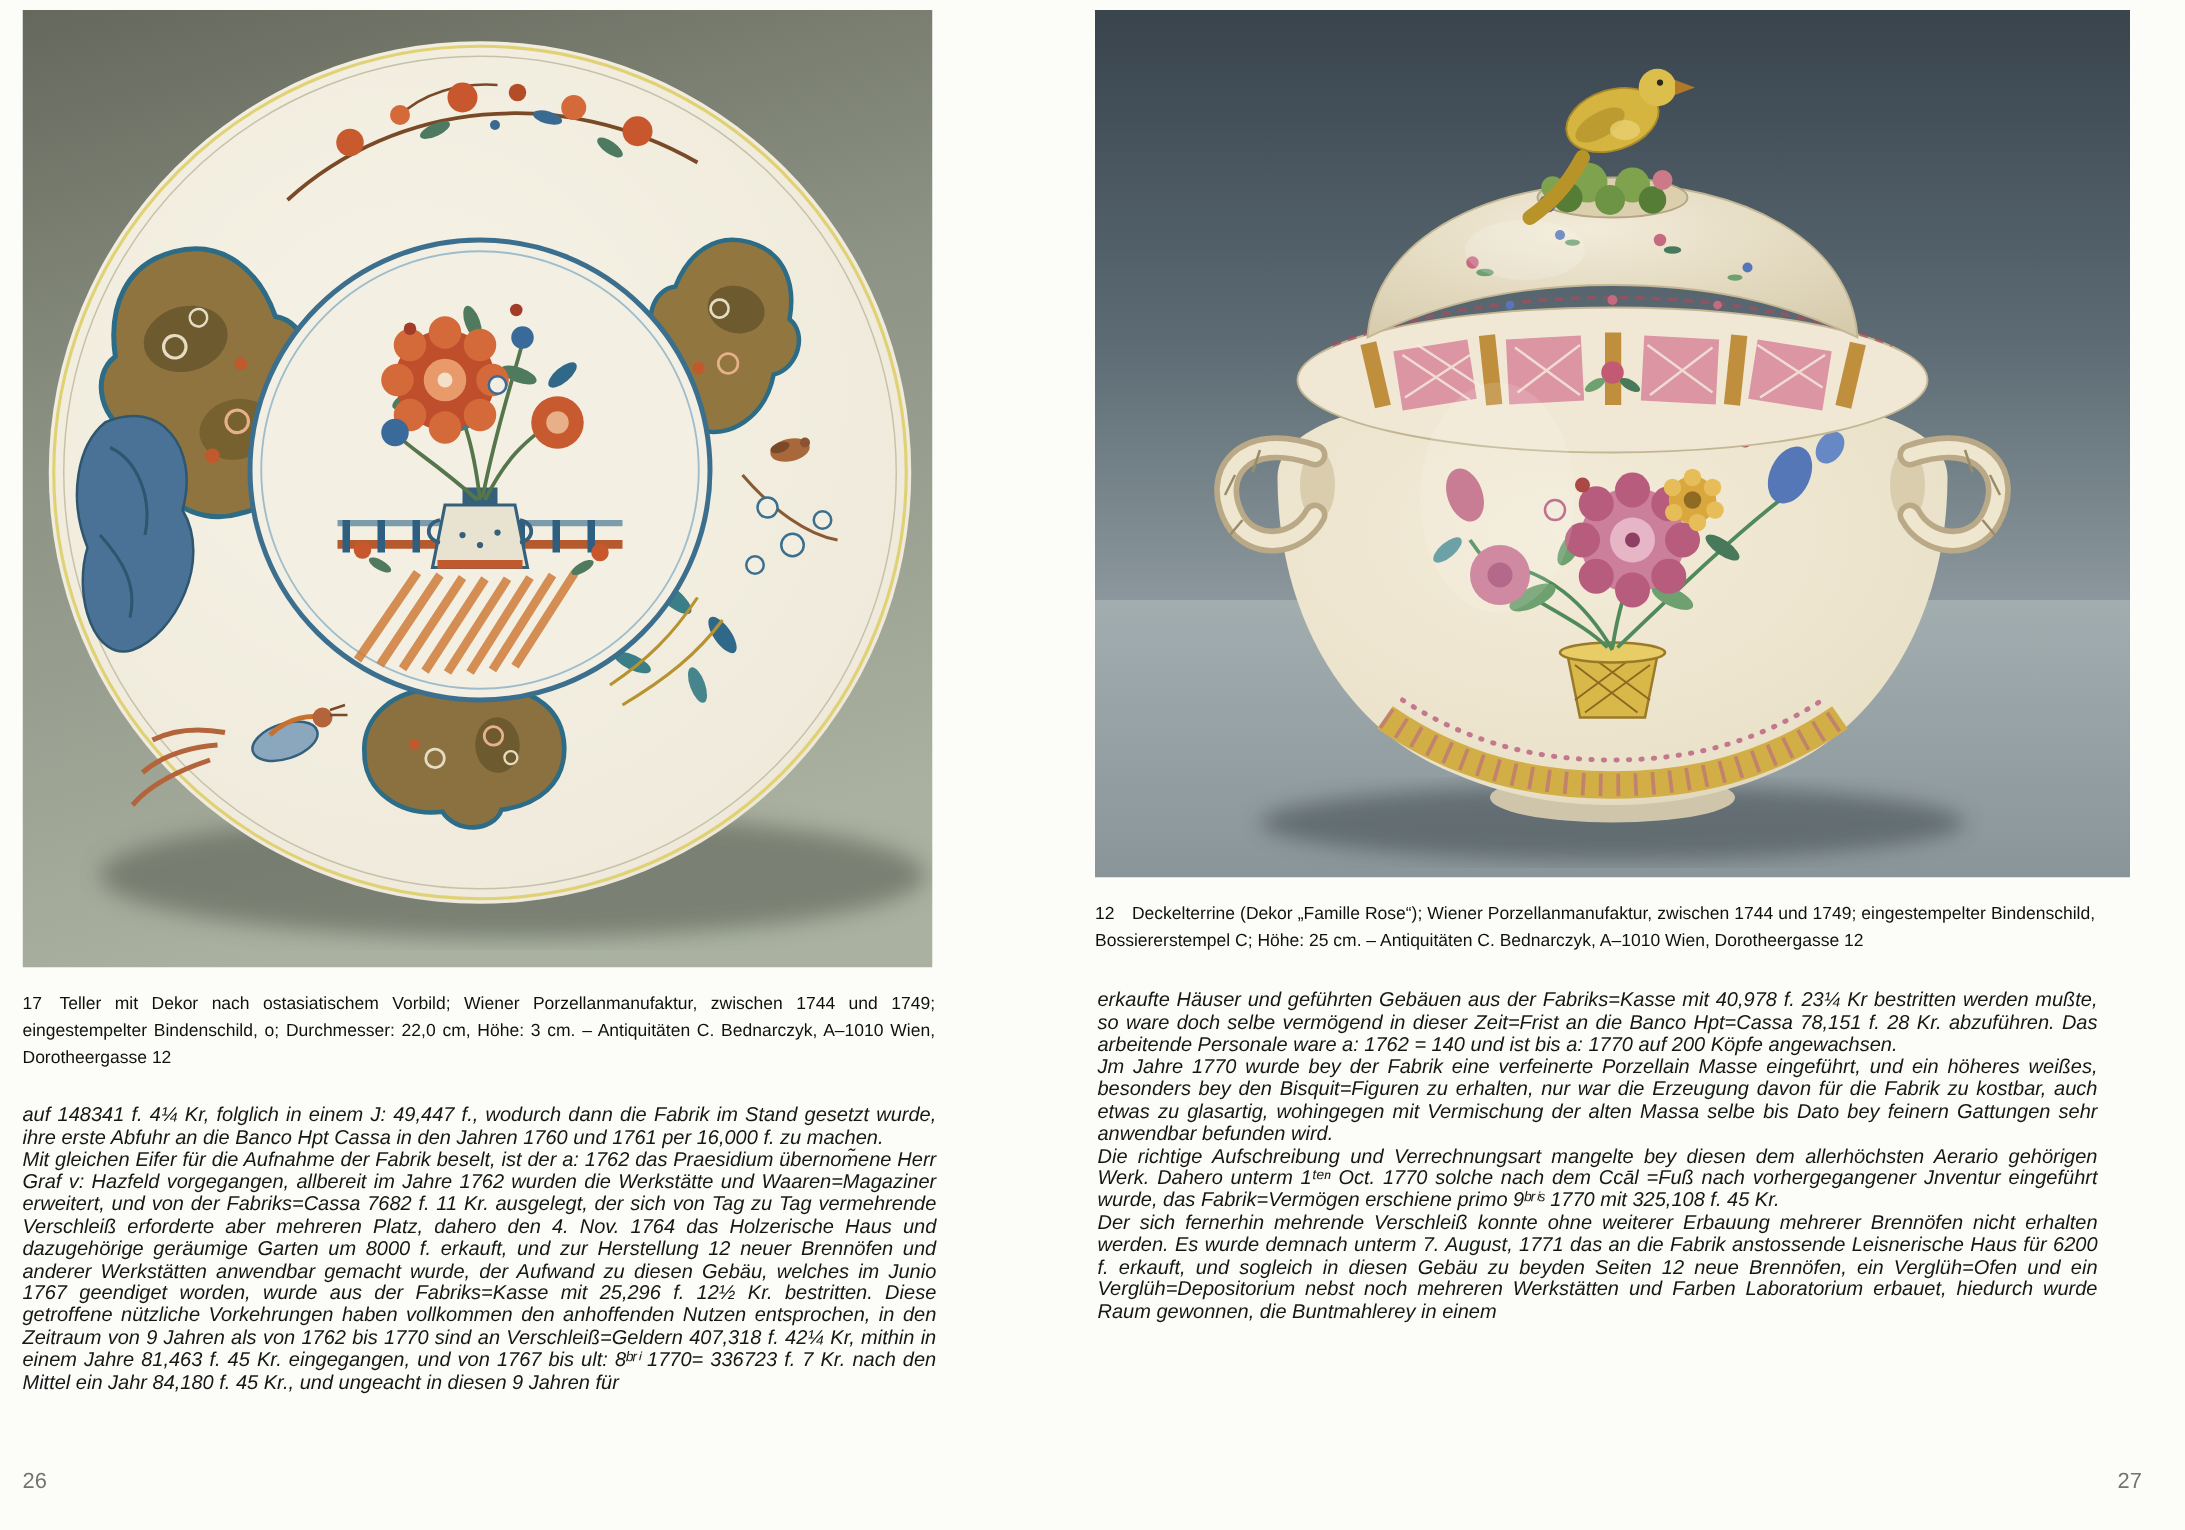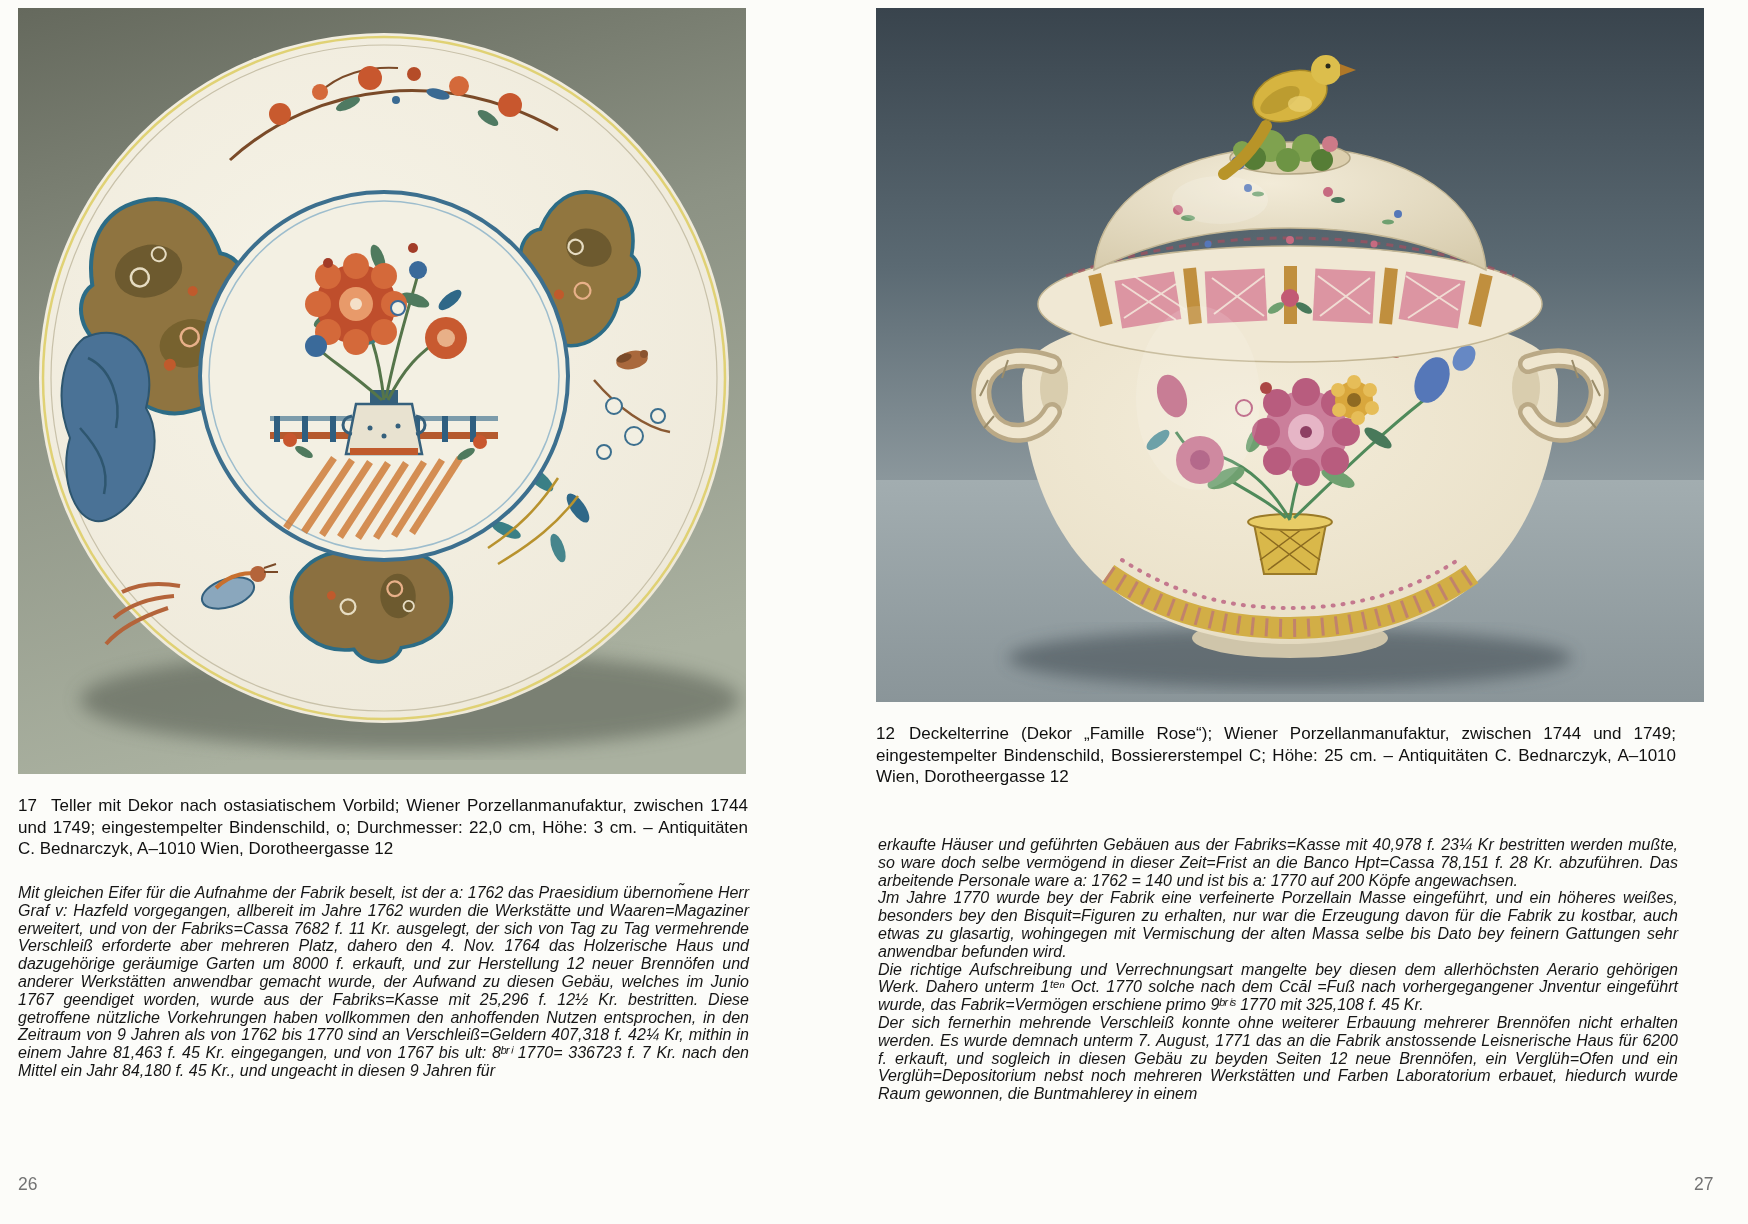--- a/index.html
+++ b/index.html
@@ -1,33 +1,33 @@
 <!DOCTYPE html>
 <html><head>
 <meta charset="utf-8">
 <style>
   html,body{margin:0;padding:0;background:#dcdcd6;}
   .spread{position:relative;width:1748px;height:1224px;background:#fcfcf9;
           font-family:"Liberation Sans",sans-serif;color:#131313;overflow:hidden;}
   figure.photo{position:absolute;margin:0;padding:0;line-height:0;}
-  .caption{position:absolute;font-size:17px;line-height:21.5px;text-align:justify;color:#101010;}
+  .caption{position:absolute;font-size:14px;line-height:21.5px;text-align:justify;color:#101010;}
   .cap-num{margin-right:14px;}
   .bodytext{position:absolute;font-style:italic;font-size:16px;line-height:17.8px;
             text-align:justify;color:#161616;}
   .bodytext p{margin:0;padding:0;}
   .pagenum{position:absolute;font-size:17.5px;color:#737373;}
   
   #photo-plate{left:18px;top:8px;}
   #caption-left{left:18px;top:778px;width:730px;}
   #body-left{left:18px;top:884px;width:731px;}
   #pagenum-left{left:18px;top:1174px;}
   
   #photo-tureen{left:876px;top:8px;}
   #caption-right{left:876px;top:706px;width:800px;}
-  #body-right{left:878px;top:836px;width:800px;}
+  #body-right{left:878px;top:792px;width:800px;}
   #pagenum-right{left:1694px;top:1174px;}
 </style>
 </head>
 <body>
 
 <div class="spread">
 
   <section>
 
     <figure class="photo" id="photo-plate">
@@ -208,20 +208,21 @@
               <ellipse cx="448" cy="446" rx="10" ry="4" fill="#4f7a5e" transform="rotate(-30 448 446)"></ellipse>
             </g>
           </g>
         </g>
       </svg>
     </figure>
 
     <p class="caption" id="caption-left"><span class="cap-num">17</span><span>Teller mit Dekor nach ostasiatischem Vorbild; Wiener Porzellanmanufaktur, zwischen 1744 und 1749; eingestempelter Bindenschild, o; Durchmesser: 22,0 cm, Höhe: 3 cm. – Antiquitäten C. Bednarczyk, A–1010 Wien, Dorotheergasse 12</span></p>
 
     <div class="bodytext" id="body-left">
+      <p>auf 148341 f. 4¼ Kr, folglich in einem J: 49,447 f., wodurch dann die Fabrik im Stand gesetzt wurde, ihre erste Abfuhr an die Banco Hpt Cassa in den Jahren 1760 und 1761 per 16,000 f. zu machen.</p>
       <p>Mit gleichen Eifer für die Aufnahme der Fabrik beselt, ist der a: 1762 das Praesidium übernom̃ene Herr Graf v: Hazfeld vorgegangen, allbereit im Jahre 1762 wurden die Werkstätte und Waaren=Magaziner erweitert, und von der Fabriks=Cassa 7682 f. 11 Kr. ausgelegt, der sich von Tag zu Tag vermehrende Verschleiß erforderte aber mehreren Platz, dahero den 4. Nov. 1764 das Holzerische Haus und dazugehörige geräumige Garten um 8000 f. erkauft, und zur Herstellung 12 neuer Brennöfen und anderer Werkstätten anwendbar gemacht wurde, der Aufwand zu diesen Gebäu, welches im Junio 1767 geendiget worden, wurde aus der Fabriks=Kasse mit 25,296 f. 12½ Kr. bestritten. Diese getroffene nützliche Vorkehrungen haben vollkommen den anhoffenden Nutzen entsprochen, in den Zeitraum von 9 Jahren als von 1762 bis 1770 sind an Verschleiß=Geldern 407,318 f. 42¼ Kr, mithin in einem Jahre 81,463 f. 45 Kr. eingegangen, und von 1767 bis ult: 8ᵇʳⁱ 1770= 336723 f. 7 Kr. nach den Mittel ein Jahr 84,180 f. 45 Kr., und ungeacht in diesen 9 Jahren für</p>
     </div>
 
     <div class="pagenum" id="pagenum-left">26</div>
   </section>
 
   <section>
 
     <figure class="photo" id="photo-tureen">
       <svg width="828" height="694" viewBox="0 0 828 694">

